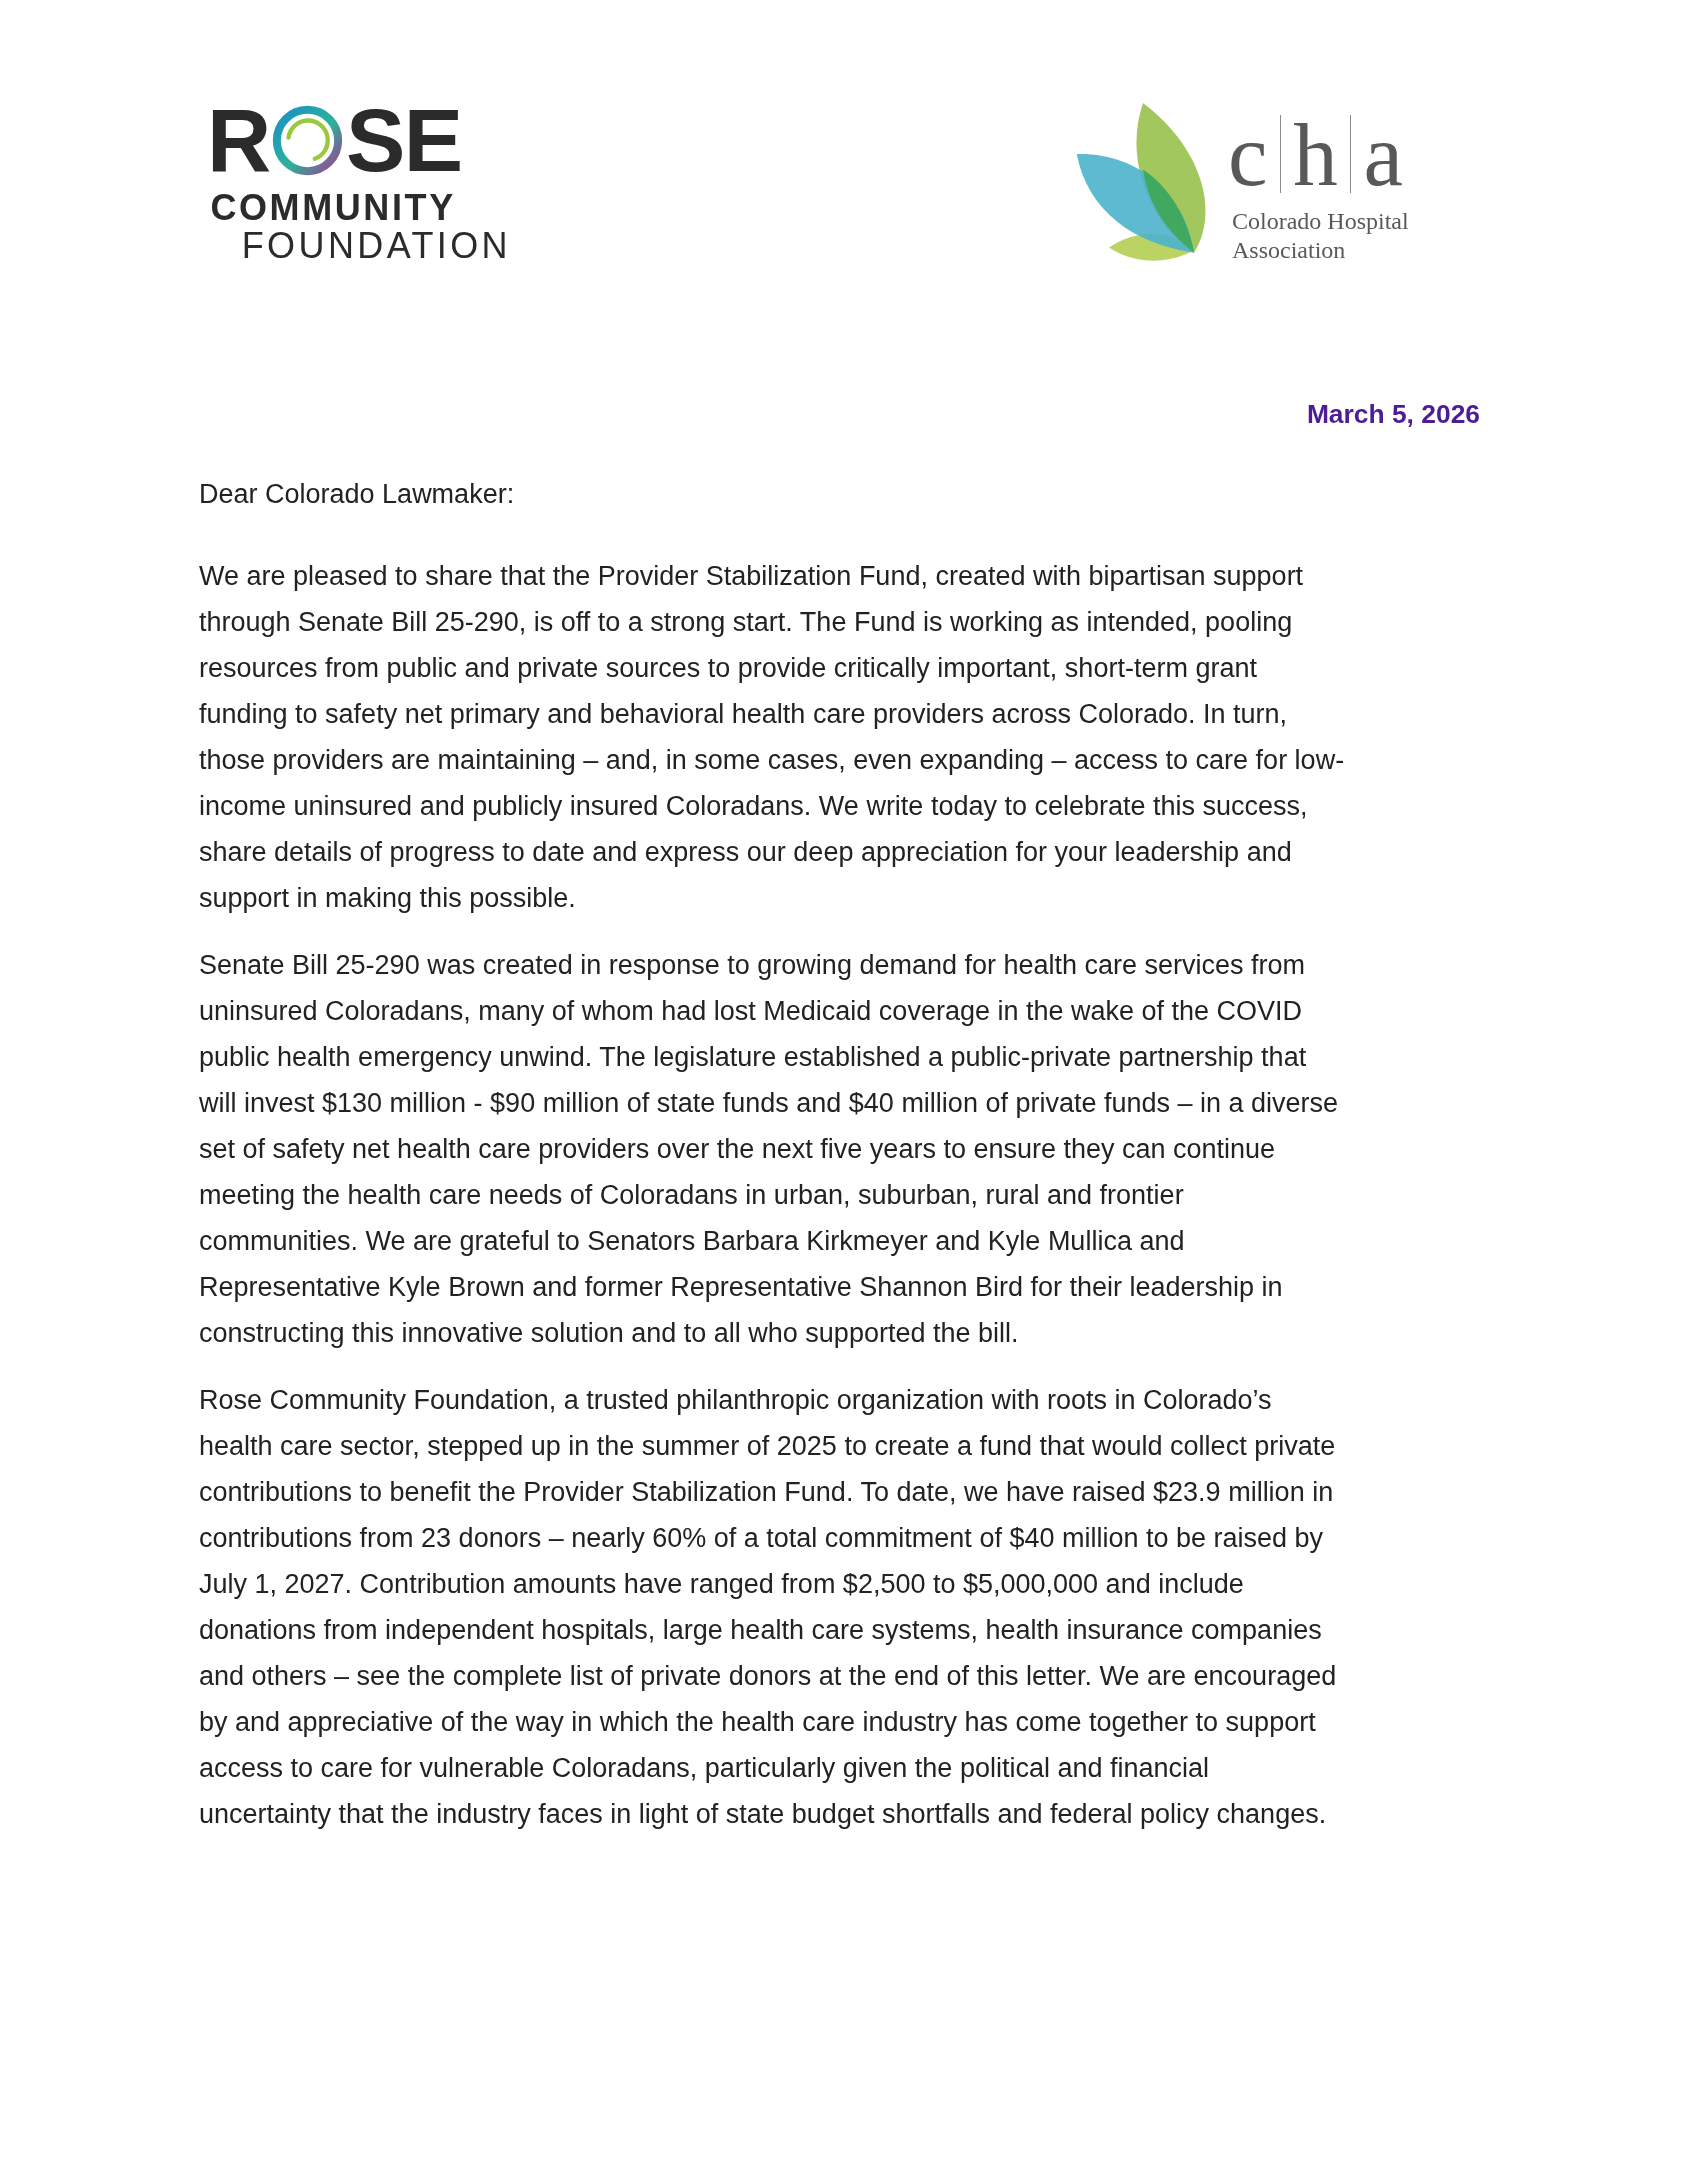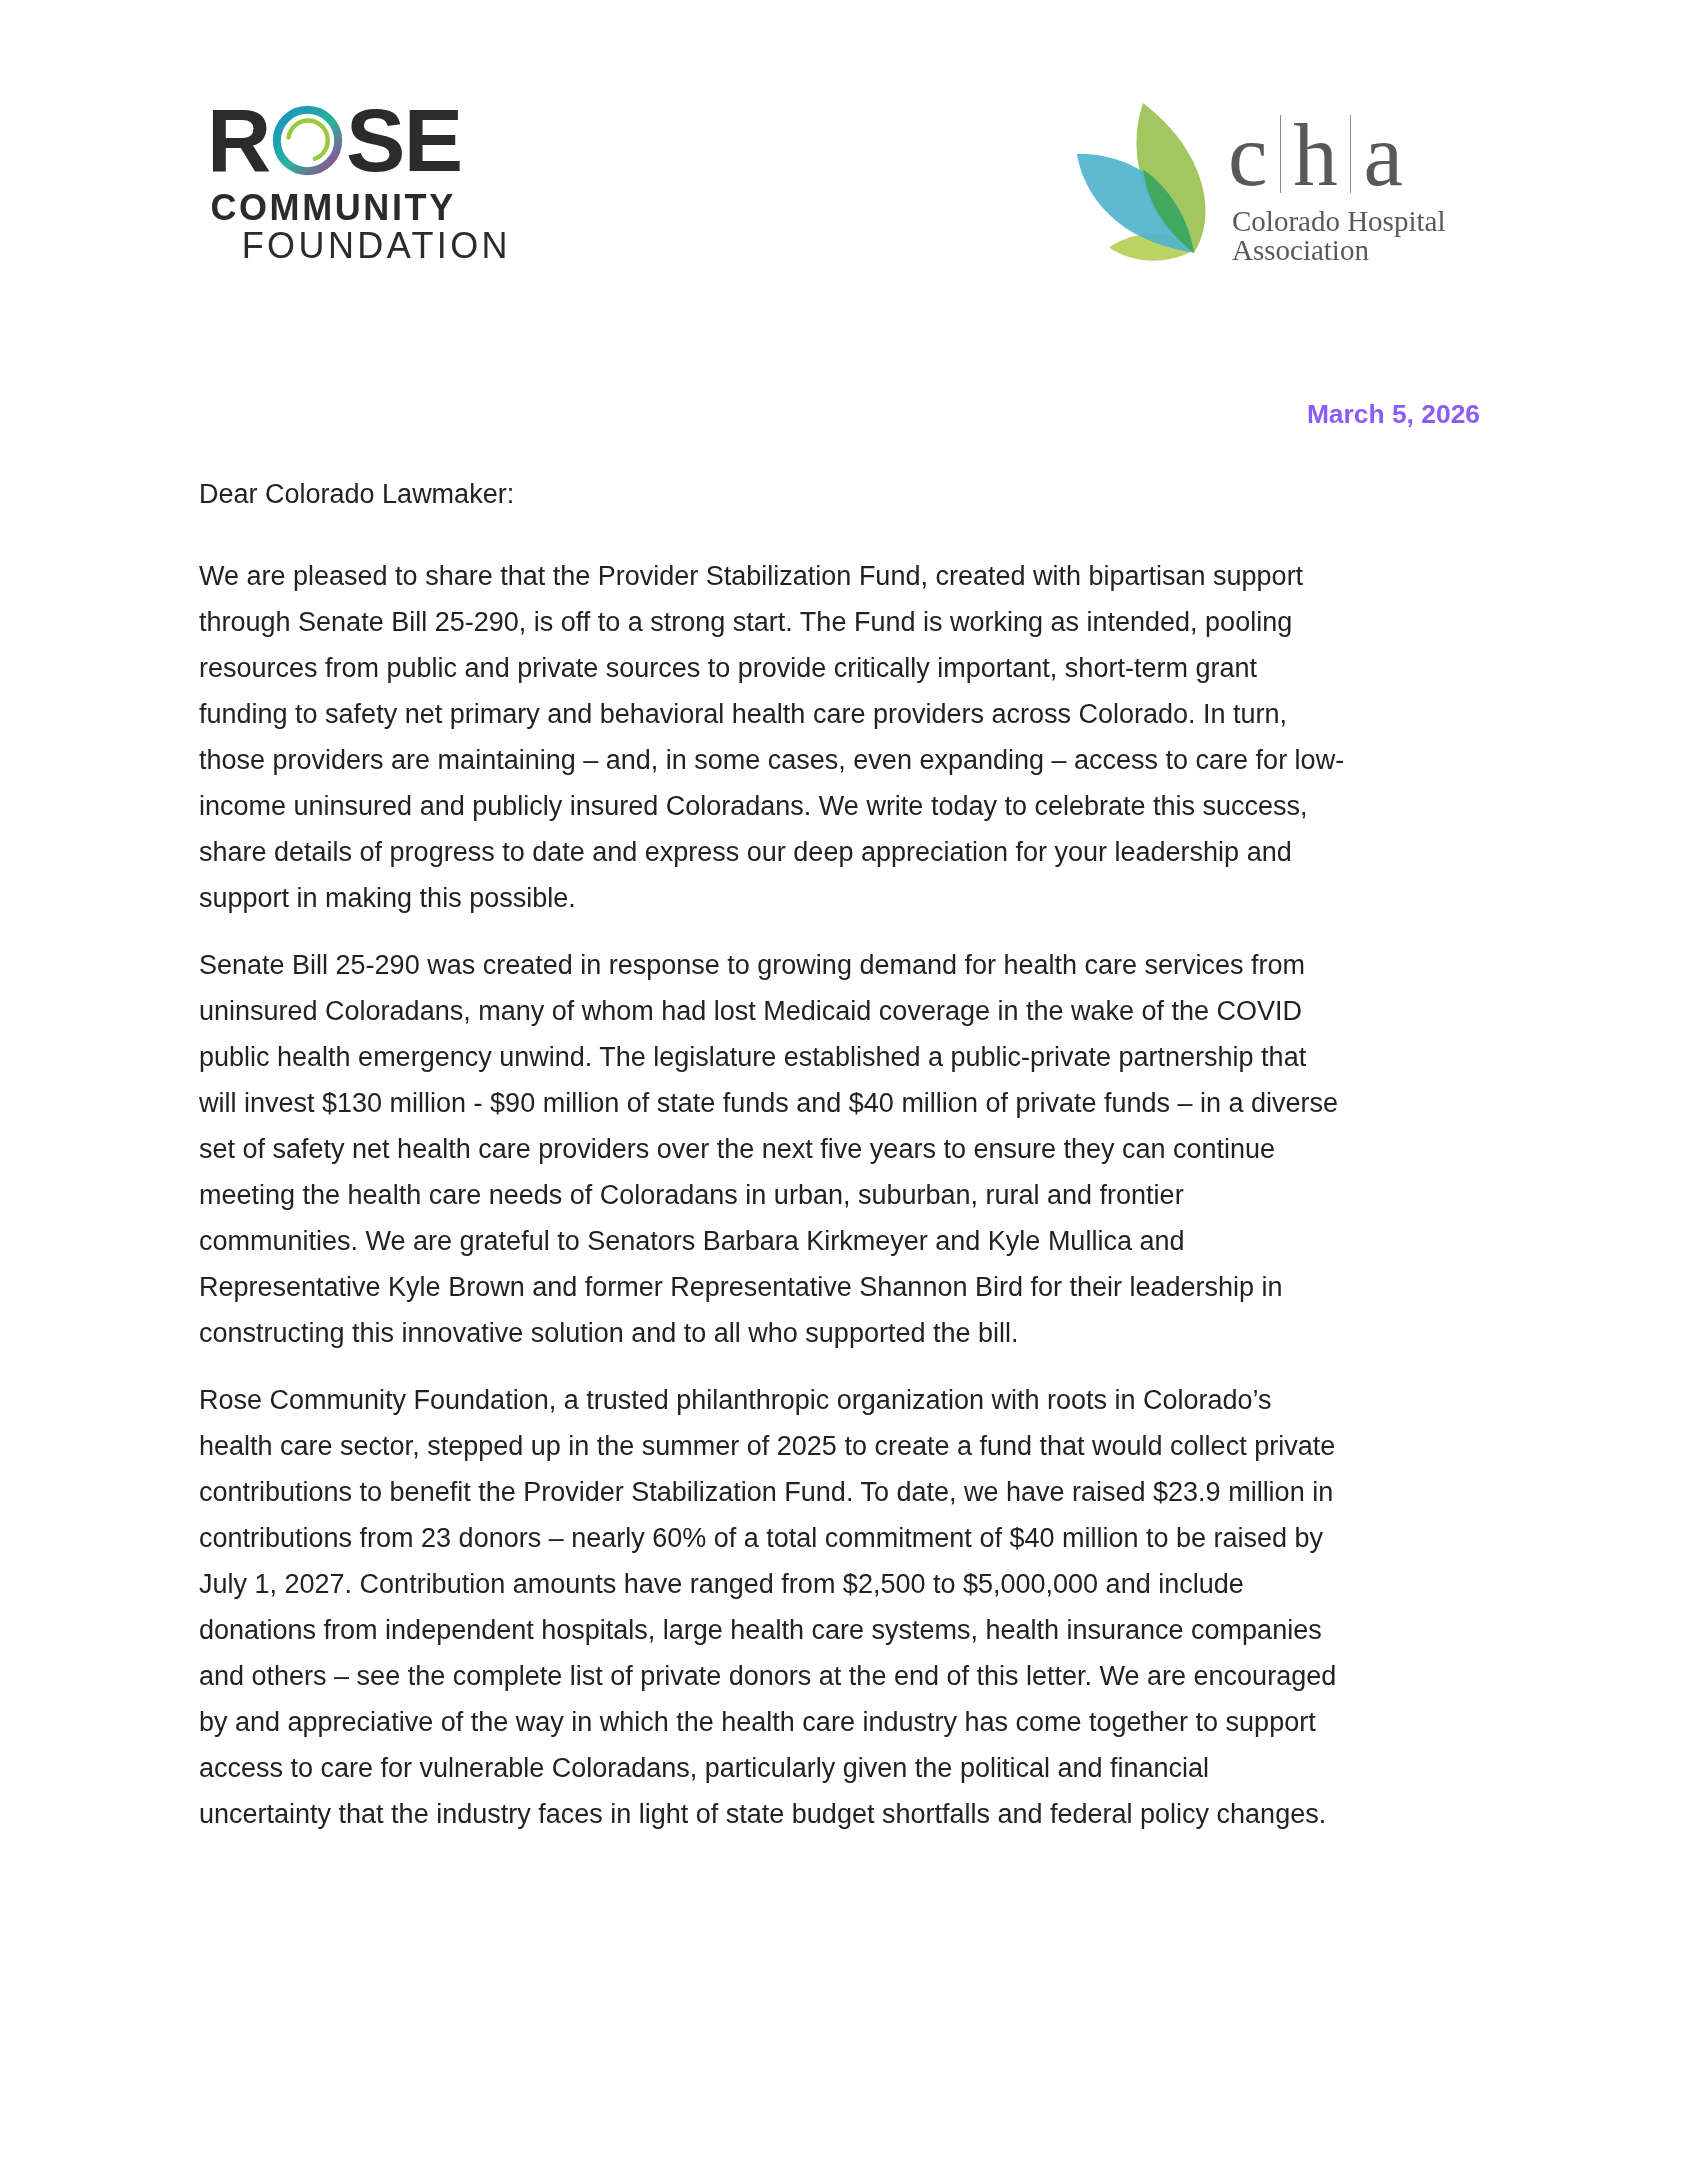--- a/index.html
+++ b/index.html
@@ -18,25 +18,25 @@
   .rose-line3 { position: absolute; left: 1.7px; top: 128px; font-size: 36px; font-weight: normal;
                 letter-spacing: 3.4px; color: #2b2b2b; line-height: 37px; margin-left: 33px; }
 
   
   .cha-logo { position: absolute; left: 1075px; top: 101px; width: 409px; height: 170px; }
   .cha-leaf { position: absolute; left: 0; top: 0; width: 136px; height: 164px; }
   .cha-letters { position: absolute; left: 153px; top: 3.4px; height: 94px; display: flex; align-items: flex-end;
                  font-family: "Liberation Serif", "DejaVu Serif", serif; font-size: 89px; color: #58595b; line-height: 85px; }
   .cha-letters .sep { display: inline-block; width: 1.7px; height: 78px; background: #8a8b8d; margin: 0 12px 5.1px 12px; }
   .cha-name { position: absolute; left: 157px; top: 106px; font-family: "Liberation Serif", "DejaVu Serif", serif;
-              font-size: 29px; color: #58595b; line-height: 29px; }
+              font-size: 24px; color: #58595b; line-height: 29px; }
 
   
   .date { position: absolute; right: 206px; top: 399px; font-family: "Liberation Sans", sans-serif;
-          font-weight: bold; font-size: 26.4px; color: #8b5cf6; }
+          font-weight: bold; font-size: 26.4px; color: #4c1d95; }
   .letter { position: absolute; left: 199px; top: 471px; width: 1286px;
             font-family: "Liberation Sans", "DejaVu Sans", sans-serif; font-size: 27px; line-height: 46px;
             color: #222; }
   .salutation { margin: 0 0 36px 0; }
   .para { margin: 16px 0 21px 0; }
   .line { display: block; white-space: nowrap; }
 </style>
 </head>
 <body>
 

